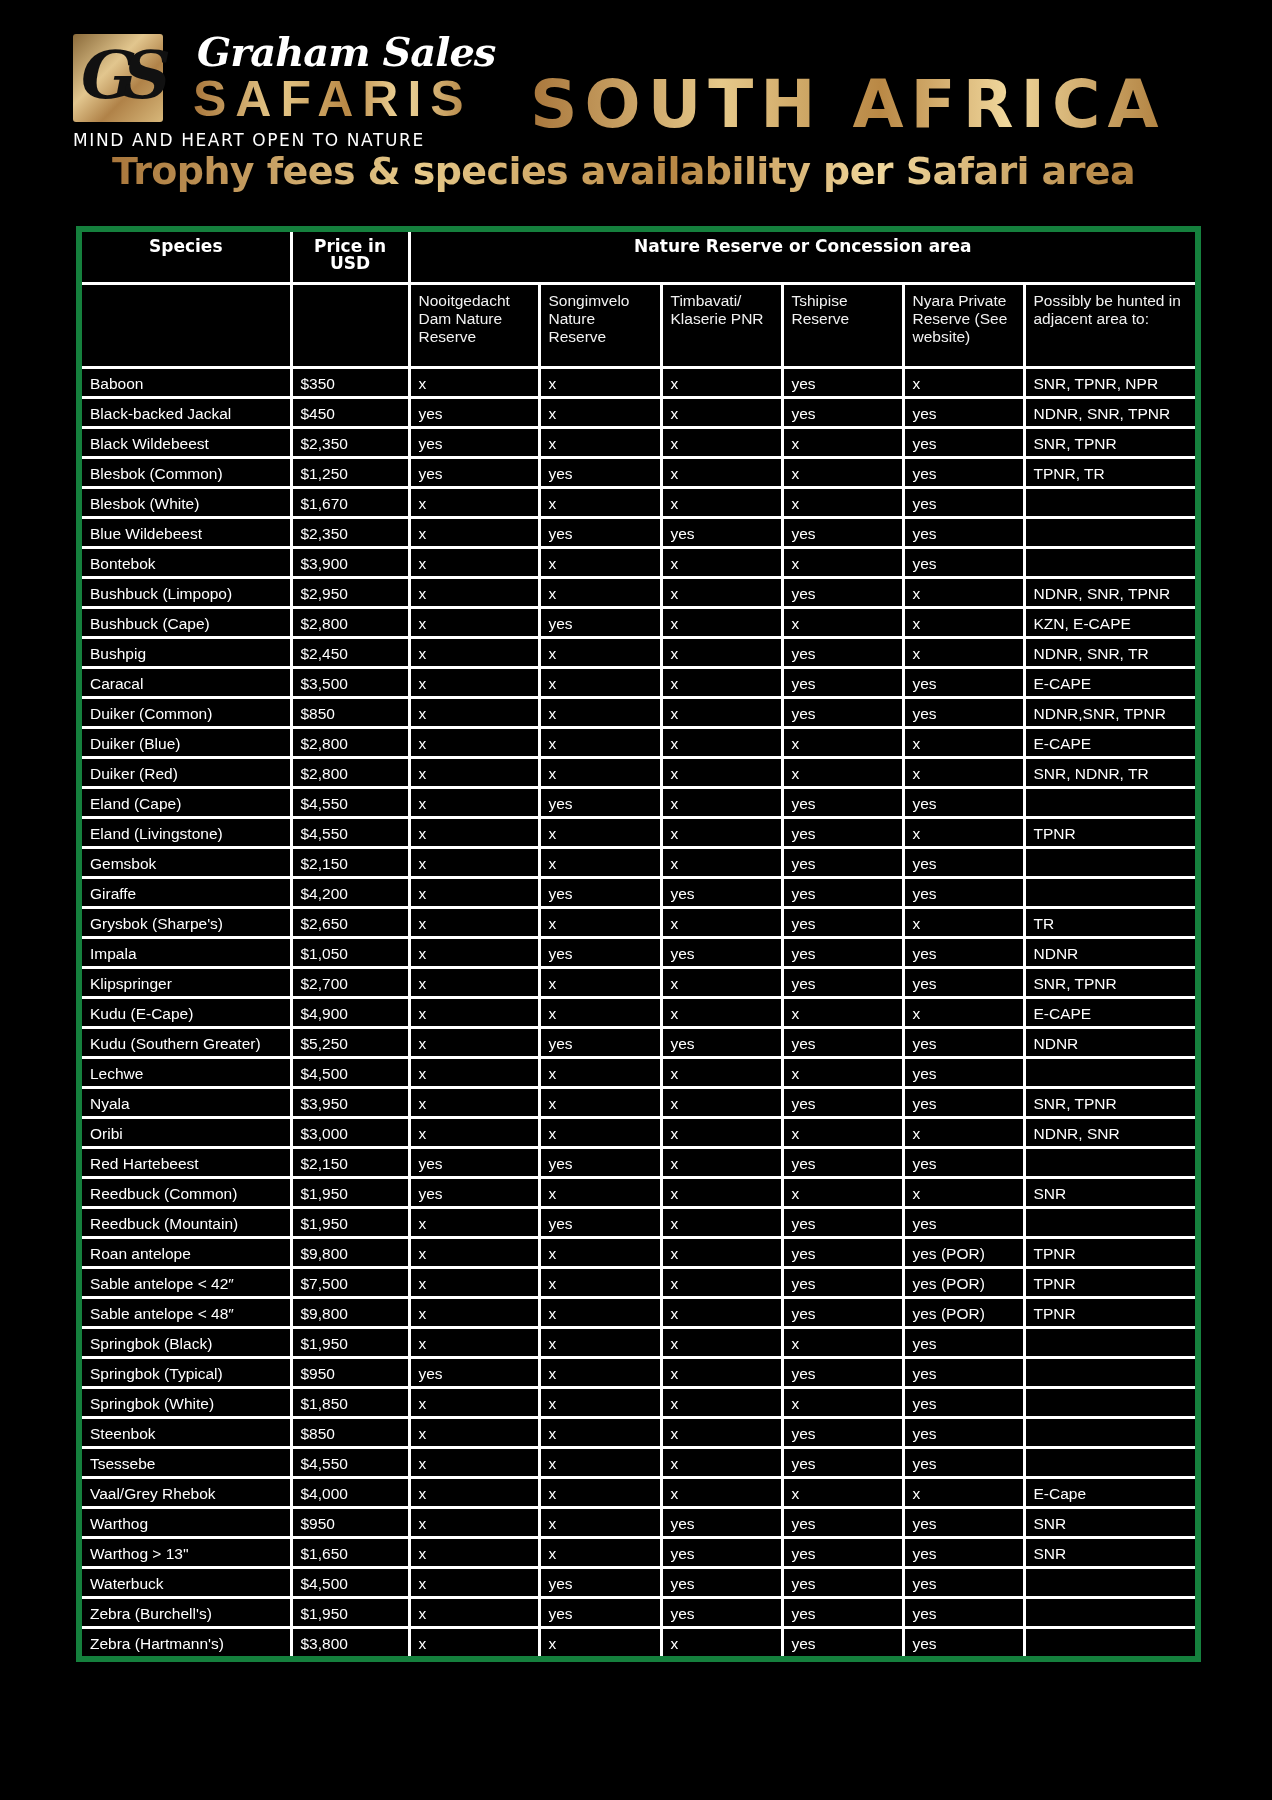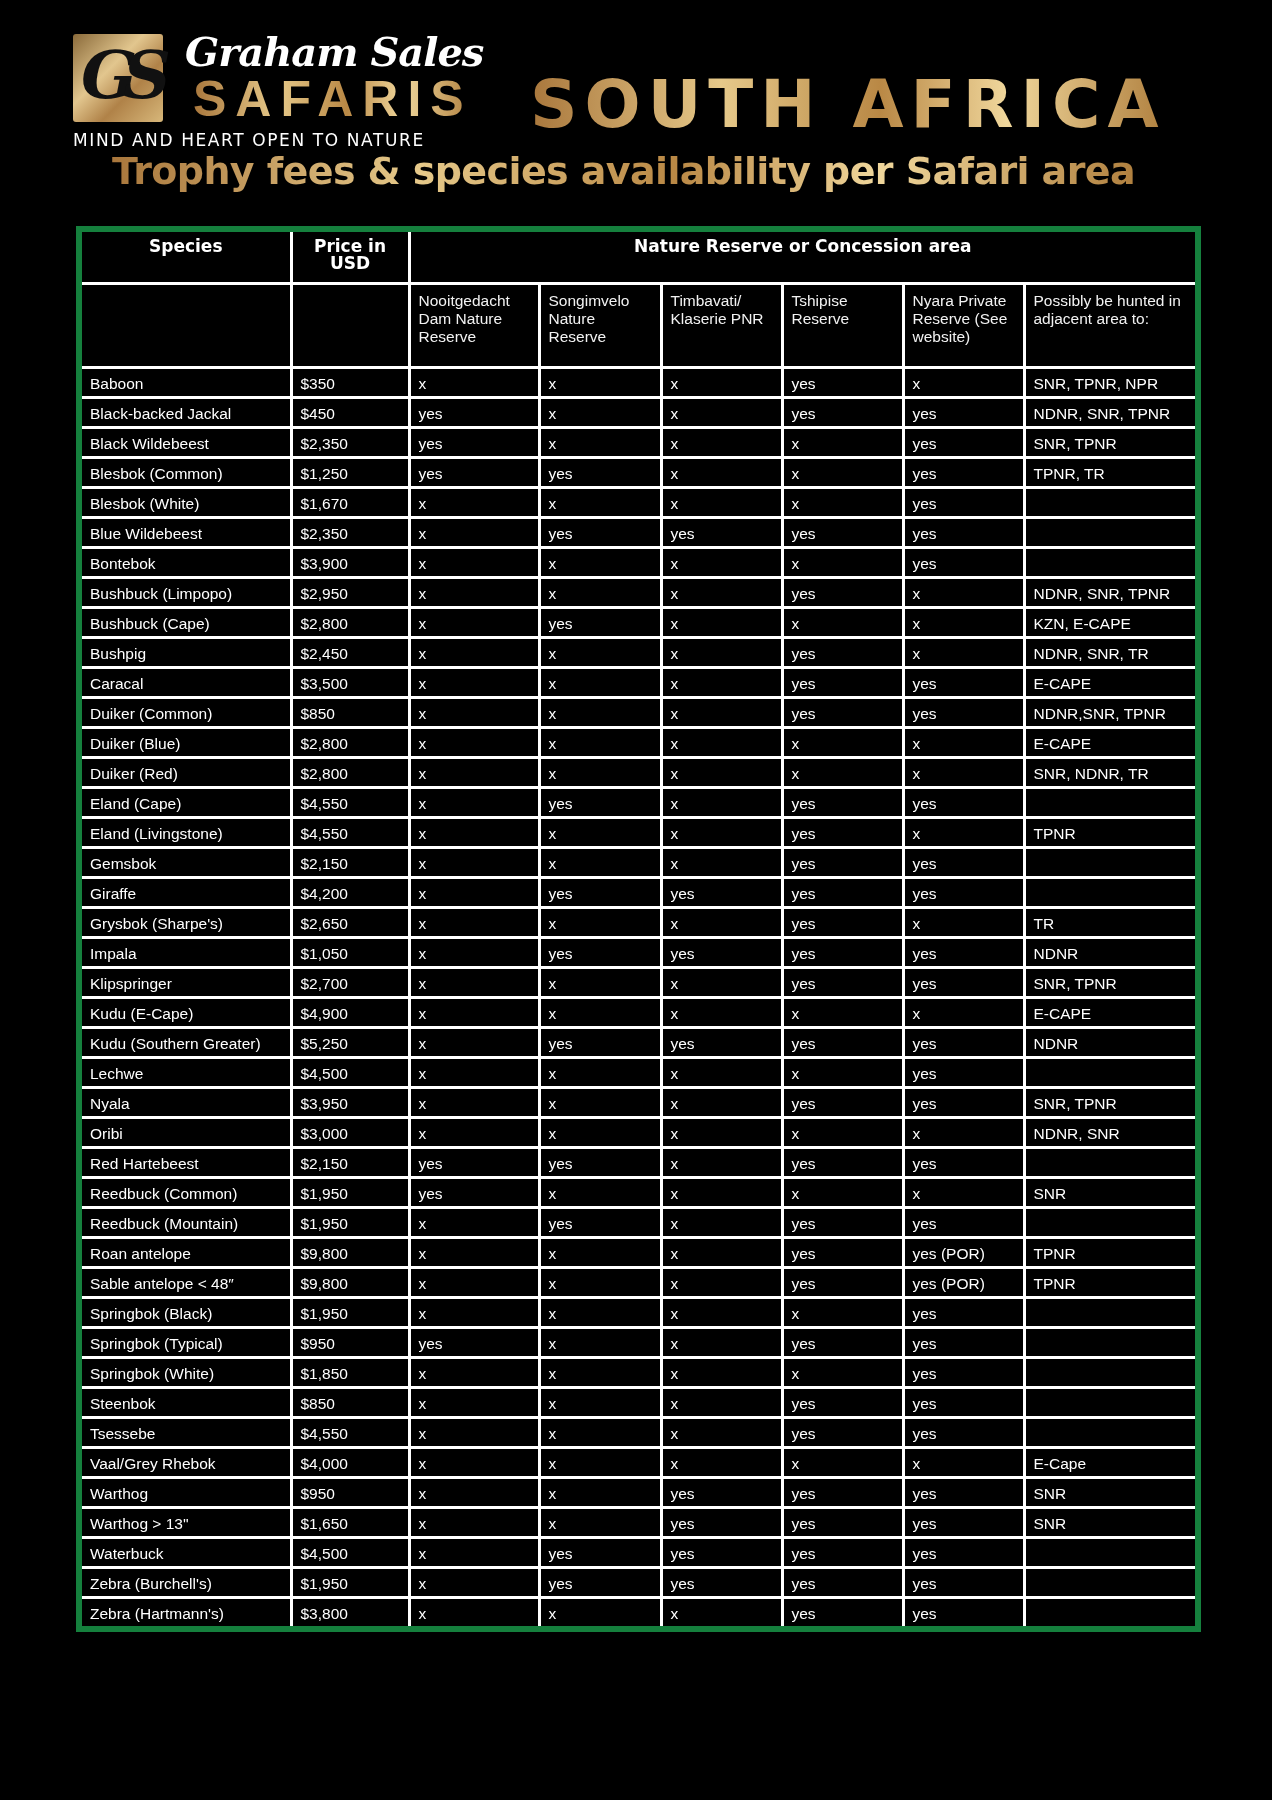--- a/index.html
+++ b/index.html
@@ -1,21 +1,21 @@
 <!DOCTYPE html>
 <html><head>
 <meta charset="utf-8">
 <style>
   html, body { margin:0; padding:0; background:#000; }
   body { width:1272px; height:1800px; position:relative; overflow:hidden; font-family:"DejaVu Sans", sans-serif; color:#fff; }
   .gold { background: linear-gradient(90deg,#a9773c 0%,#e6c98a 30%,#b98845 55%,#f0d79c 75%,#b0803f 100%); -webkit-background-clip:text; background-clip:text; color:transparent; }
   .logo { position:absolute; left:73px; top:34px; width:372px; height:118px; }
   .logo-mark { position:absolute; left:0; top:0; width:90px; height:88px; background:linear-gradient(135deg,#8a6a3a 0%,#e2c68e 40%,#b08248 65%,#d7b77a 100%); border-radius:3px; }
   .logo-mark span { position:absolute; left:8px; top:2px; font-family:"DejaVu Serif", serif; font-style:italic; font-weight:bold; font-size:66px; color:#111; letter-spacing:-14px; }
-  .logo-script { position:absolute; left:112px; top:-6px; font-family:"DejaVu Serif", serif; font-style:italic; font-weight:bold; font-size:40px; color:#fff; letter-spacing:-1px; white-space:nowrap;text-align:center; }
+  .logo-script { position:absolute; left:124px; top:-6px; font-family:"DejaVu Serif", serif; font-style:italic; font-weight:bold; font-size:40px; color:#fff; letter-spacing:-1px; white-space:nowrap;text-align:center; }
   .logo-safaris { position:absolute; left:120px; top:36px; font-family:Liberation Sans, sans-serif; font-weight:bold; font-size:50px; letter-spacing:9px; white-space:nowrap; }
   .logo-tagline { position:absolute; left:0; top:96px; font-family:"DejaVu Sans", sans-serif; font-size:17px; letter-spacing:1.6px; color:#fff; white-space:nowrap; }
   .country { position:absolute; left:530px; top:66px; font-family:"DejaVu Sans", sans-serif; font-weight:bold; font-size:66px; letter-spacing:7px; white-space:nowrap; }
   .subtitle { position:absolute; left:112px; top:149px; font-family:"DejaVu Sans", sans-serif; font-weight:bold; font-size:38px; white-space:nowrap; letter-spacing:-0.6px;text-align:right; }
   table { position:absolute; left:76px; top:226px; width:1119px; border-collapse:collapse; table-layout:fixed; border:6px solid #15803d; }
   td, th { border:3px solid #fff; background:#000; color:#fff; vertical-align:top; padding:0 8px; font-family:"Liberation Sans", sans-serif; font-size:15.5px; font-weight:normal; text-align:left; overflow:hidden; white-space:nowrap; }
   th.h1 { font-family:"DejaVu Sans", sans-serif; font-weight:bold; font-size:17px; text-align:center; height:44px; line-height:17px; padding-top:6px; white-space:normal; }
   th.h-group { text-align:center; padding-top:6px; }
   th.h2 { height:74px; font-size:15.5px; line-height:18px; padding-top:7px; white-space:normal; color:#f2f2f2; }
   td { height:24px; line-height:24px; padding-top:3px; }
@@ -358,20 +358,30 @@
         <td>Roan antelope</td>
         <td>$9,800</td>
         <td>x</td>
         <td>x</td>
         <td>x</td>
         <td>yes</td>
         <td>yes (POR)</td>
         <td>TPNR</td>
       </tr>
       <tr>
+        <td>Sable antelope &lt; 42″</td>
+        <td>$7,500</td>
+        <td>x</td>
+        <td>x</td>
+        <td>x</td>
+        <td>yes</td>
+        <td>yes (POR)</td>
+        <td>TPNR</td>
+      </tr>
+      <tr>
         <td>Sable antelope &lt; 48″</td>
         <td>$9,800</td>
         <td>x</td>
         <td>x</td>
         <td>x</td>
         <td>yes</td>
         <td>yes (POR)</td>
         <td>TPNR</td>
       </tr>
       <tr>

